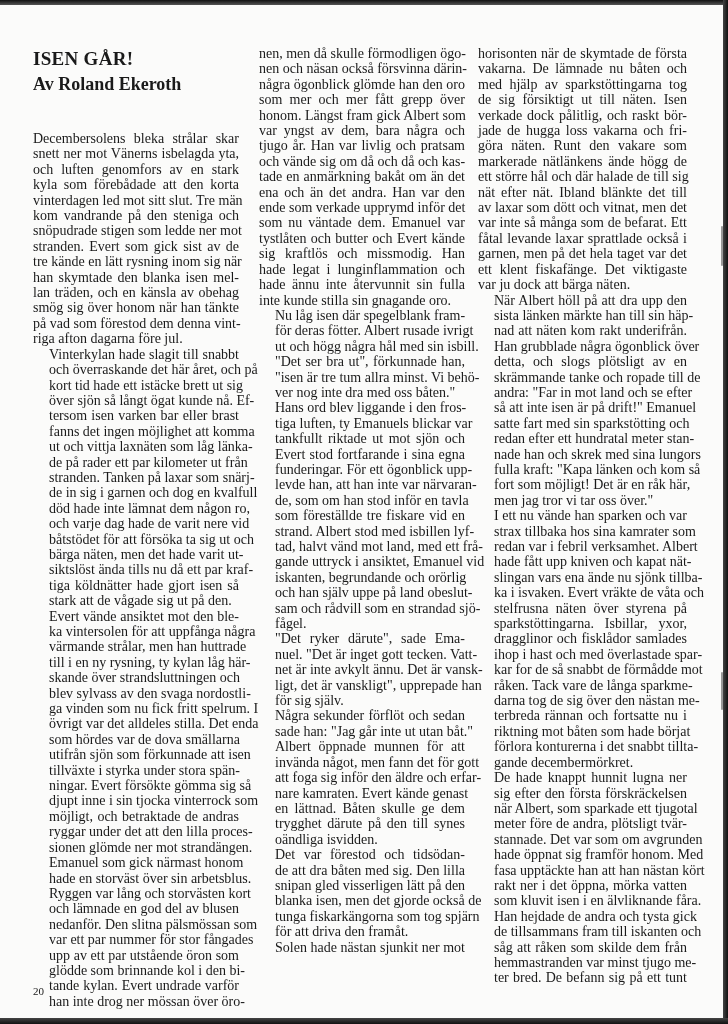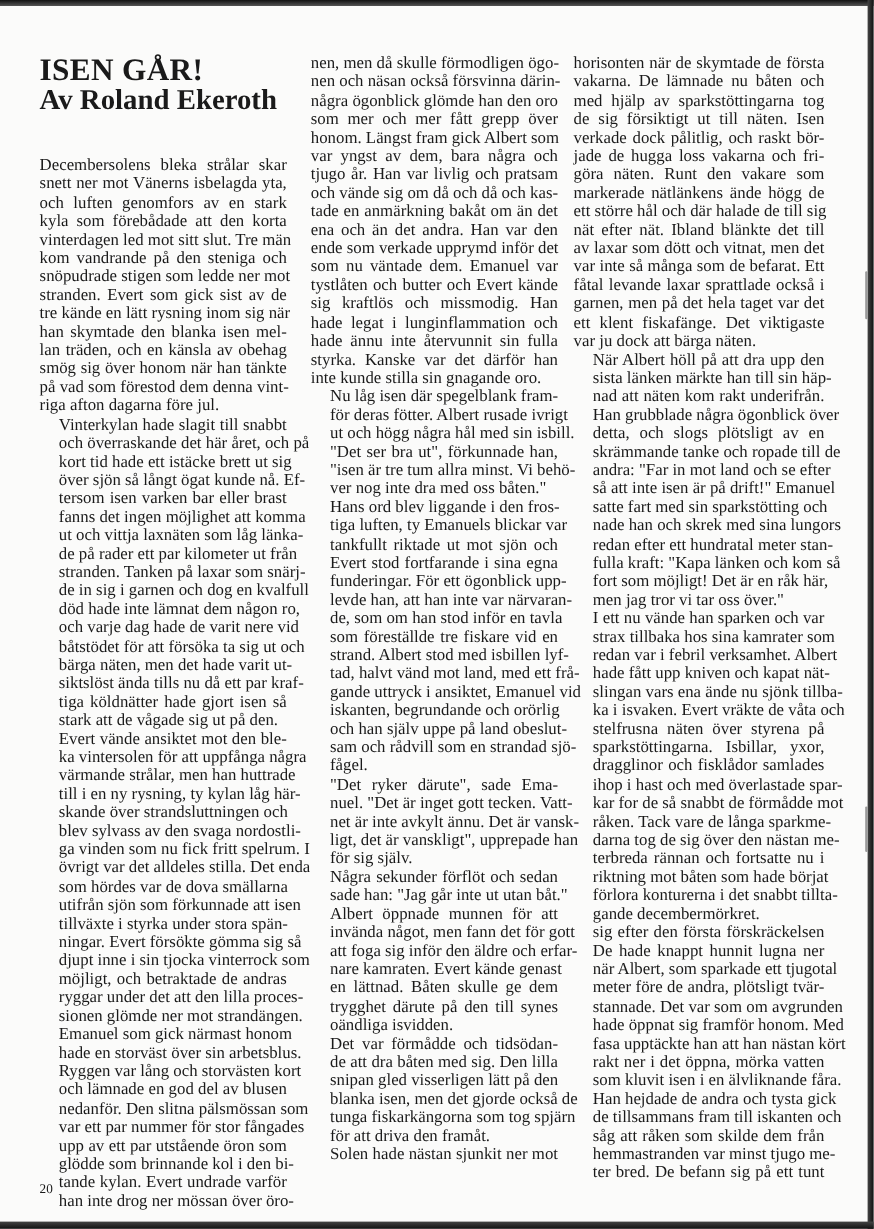--- a/index.html
+++ b/index.html
@@ -6,22 +6,22 @@
   body {
     width:728px; height:1024px; position:relative; overflow:hidden;
     background:#fbfbfa;
     font-family:"Liberation Serif", "DejaVu Serif", serif;
     color:#1a1a1a;
   }
   .edge-top { position:absolute; left:0; top:0; width:728px; height:5px; background:linear-gradient(to bottom,#111,#555); }
   .edge-right { position:absolute; right:0; top:0; width:5px; height:1024px; background:linear-gradient(to left,#111,#444); }
   .edge-bottom { position:absolute; left:0; bottom:0; width:728px; height:6px; background:linear-gradient(to top,#111,#444); }
   .mark { position:absolute; width:2px; background:#999; border-radius:1px; }
-  .title { position:absolute; left:33px; top:46px; font-size:26px; font-weight:bold; letter-spacing:0.3px; margin:0; line-height:26px; }
-  .byline { position:absolute; left:33px; top:73px; font-size:24px; font-weight:bold; margin:0; line-height:22px;font-family:Liberation Serif, serif; }
+  .title { position:absolute; left:33px; top:46px; font-size:19px; font-weight:bold; letter-spacing:0.3px; margin:0; line-height:26px; }
+  .byline { position:absolute; left:33px; top:73px; font-size:18px; font-weight:bold; margin:0; line-height:22px;font-family:Liberation Serif, serif; }
   .col { position:absolute; font-size:14px; line-height:15.4px; text-align:justify; }
   .col p { margin:0; text-indent:16px; }
   .col p.noindent { text-indent:0; }
   .line { display:block; text-align:justify; text-align-last:justify; white-space:nowrap; overflow:visible; }
   .line.last { text-align-last:left; }
   .c1 { left:33px; top:131px; width:206px; }
   .c2 { left:259px; top:46px; width:206px; }
   .c3 { left:478px; top:46px; width:209px; }
   .pagenum { position:absolute; left:33px; top:985px; font-size:11px; }
 </style>
@@ -113,21 +113,20 @@
       <span class="line">tjugo år. Han var livlig och pratsam</span>
       <span class="line">och vände sig om då och då och kas-</span>
       <span class="line">tade en anmärkning bakåt om än det</span>
       <span class="line">ena och än det andra. Han var den</span>
       <span class="line">ende som verkade upprymd inför det</span>
       <span class="line">som nu väntade dem. Emanuel var</span>
       <span class="line">tystlåten och butter och Evert kände</span>
       <span class="line">sig kraftlös och missmodig. Han</span>
       <span class="line">hade legat i lunginflammation och</span>
       <span class="line">hade ännu inte återvunnit sin fulla</span>
-      <span class="line">styrka. Kanske var det därför han</span>
       <span class="line last">inte kunde stilla sin gnagande oro.</span>
     </p>
     <p>
       <span class="line" style="text-indent: 16px;">Nu låg isen där spegelblank fram-</span>
       <span class="line">för deras fötter. Albert rusade ivrigt</span>
       <span class="line last">ut och högg några hål med sin isbill.</span>
     </p>
     <p>
       <span class="line" style="text-indent: 16px;">"Det ser bra ut", förkunnade han,</span>
       <span class="line">"isen är tre tum allra minst. Vi behö-</span>
@@ -164,21 +163,21 @@
     <p>
       <span class="line" style="text-indent: 16px;">Albert öppnade munnen för att</span>
       <span class="line">invända något, men fann det för gott</span>
       <span class="line">att foga sig inför den äldre och erfar-</span>
       <span class="line">nare kamraten. Evert kände genast</span>
       <span class="line">en lättnad. Båten skulle ge dem</span>
       <span class="line">trygghet därute på den till synes</span>
       <span class="line last">oändliga isvidden.</span>
     </p>
     <p>
-      <span class="line" style="text-indent: 16px;">Det var förmådde och tidsödan-</span>
+      <span class="line" style="text-indent: 16px;">Det var förestod och tidsödan-</span>
       <span class="line">de att dra båten med sig. Den lilla</span>
       <span class="line">snipan gled visserligen lätt på den</span>
       <span class="line">blanka isen, men det gjorde också de</span>
       <span class="line">tunga fiskarkängorna som tog spjärn</span>
       <span class="line last">för att driva den framåt.</span>
     </p>
     <p>
       <span class="line" style="text-indent: 16px;">Solen hade nästan sjunkit ner mot</span>
     </p>
   </div>
@@ -204,22 +203,22 @@
     <p>
       <span class="line" style="text-indent: 16px;">När Albert höll på att dra upp den</span>
       <span class="line">sista länken märkte han till sin häp-</span>
       <span class="line">nad att näten kom rakt underifrån.</span>
       <span class="line">Han grubblade några ögonblick över</span>
       <span class="line">detta, och slogs plötsligt av en</span>
       <span class="line">skrämmande tanke och ropade till de</span>
       <span class="line">andra: "Far in mot land och se efter</span>
       <span class="line">så att inte isen är på drift!" Emanuel</span>
       <span class="line">satte fart med sin sparkstötting och</span>
+      <span class="line">redan efter ett hundratal meter stan-</span>
       <span class="line">nade han och skrek med sina lungors</span>
-      <span class="line">redan efter ett hundratal meter stan-</span>
       <span class="line">fulla kraft: "Kapa länken och kom så</span>
       <span class="line">fort som möjligt! Det är en råk här,</span>
       <span class="line last">men jag tror vi tar oss över."</span>
     </p>
     <p>
       <span class="line" style="text-indent: 16px;">I ett nu vände han sparken och var</span>
       <span class="line">strax tillbaka hos sina kamrater som</span>
       <span class="line">redan var i febril verksamhet. Albert</span>
       <span class="line">hade fått upp kniven och kapat nät-</span>
       <span class="line">slingan vars ena ände nu sjönk tillba-</span>
@@ -230,22 +229,22 @@
       <span class="line">ihop i hast och med överlastade spar-</span>
       <span class="line">kar for de så snabbt de förmådde mot</span>
       <span class="line">råken. Tack vare de långa sparkme-</span>
       <span class="line">darna tog de sig över den nästan me-</span>
       <span class="line">terbreda rännan och fortsatte nu i</span>
       <span class="line">riktning mot båten som hade börjat</span>
       <span class="line">förlora konturerna i det snabbt tillta-</span>
       <span class="line last">gande decembermörkret.</span>
     </p>
     <p>
+      <span class="line" style="text-indent: 16px;">De hade knappt hunnit lugna ner</span>
       <span class="line">sig efter den första förskräckelsen</span>
-      <span class="line" style="text-indent: 16px;">De hade knappt hunnit lugna ner</span>
       <span class="line">när Albert, som sparkade ett tjugotal</span>
       <span class="line">meter före de andra, plötsligt tvär-</span>
       <span class="line">stannade. Det var som om avgrunden</span>
       <span class="line">hade öppnat sig framför honom. Med</span>
       <span class="line">fasa upptäckte han att han nästan kört</span>
       <span class="line">rakt ner i det öppna, mörka vatten</span>
       <span class="line">som kluvit isen i en älvliknande fåra.</span>
       <span class="line">Han hejdade de andra och tysta gick</span>
       <span class="line">de tillsammans fram till iskanten och</span>
       <span class="line">såg att råken som skilde dem från</span>

